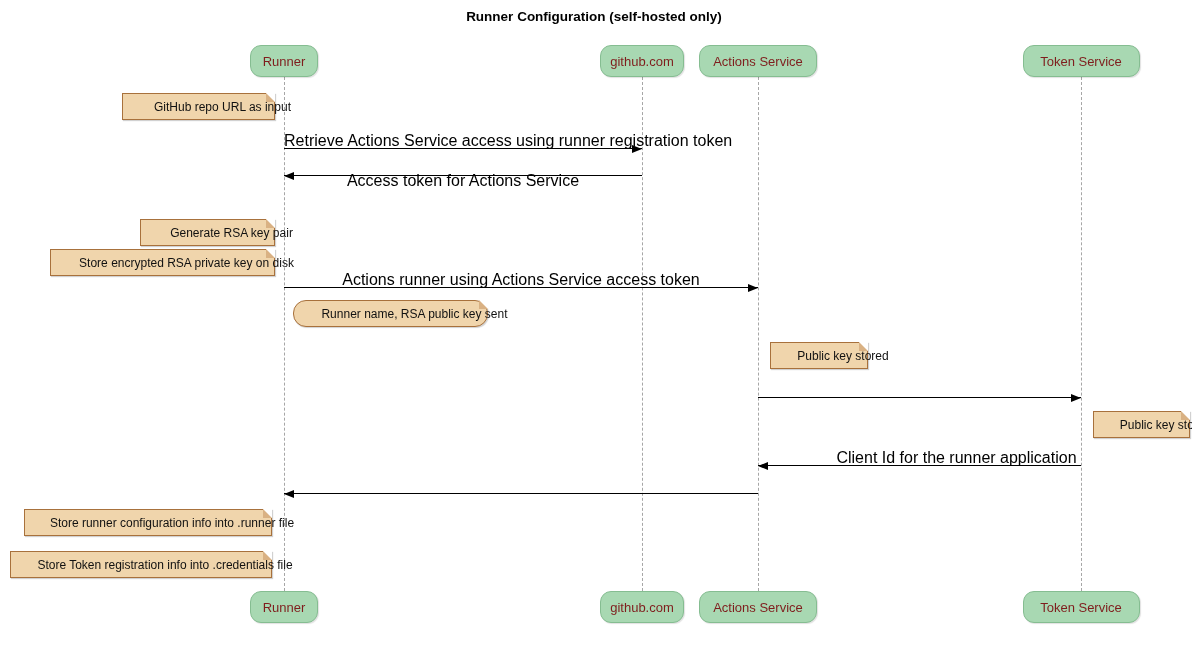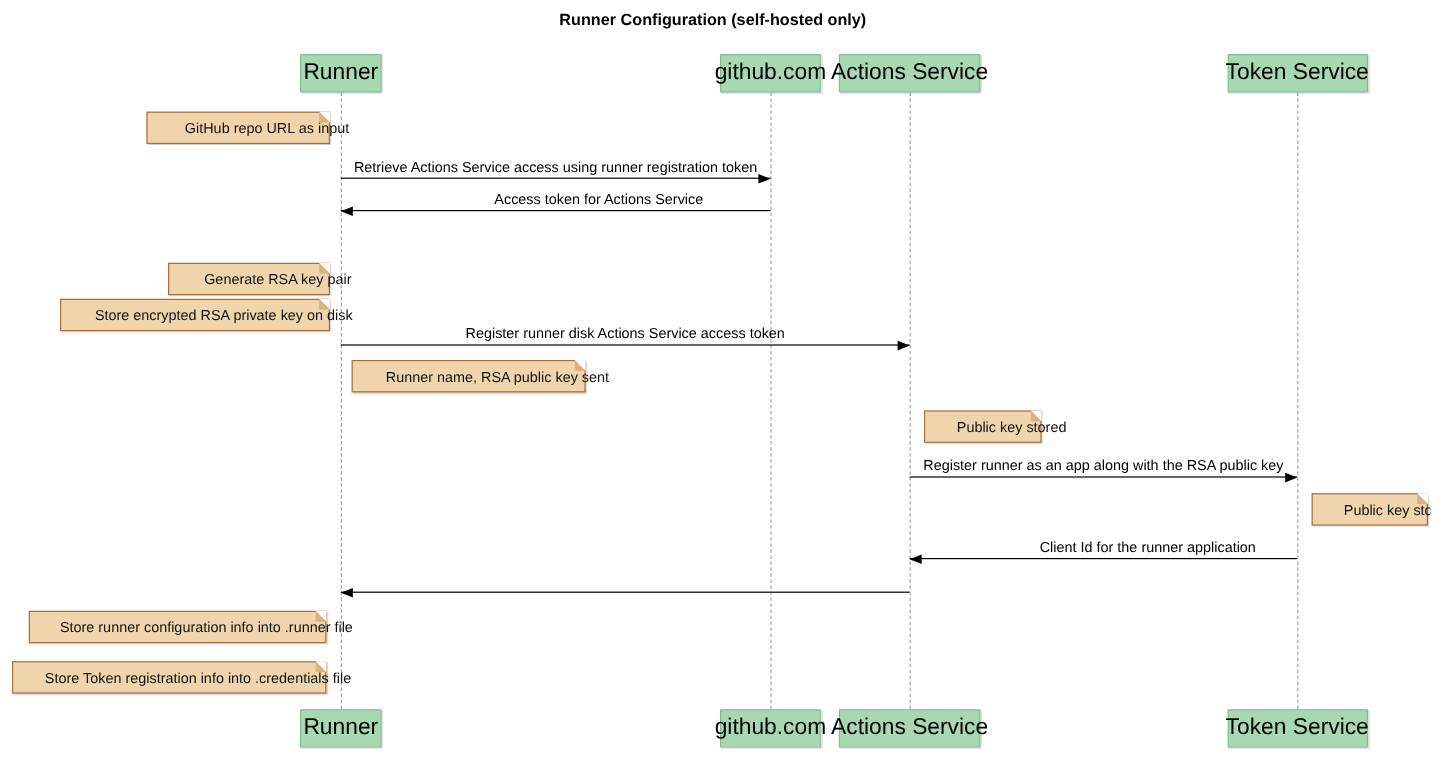--- a/index.html
+++ b/index.html
@@ -23,26 +23,26 @@
     text-align: center;
     font-size: 13.5px;
     font-weight: bold;
     color: #000000;
   }
   .participant {
     position: absolute;
     box-sizing: border-box;
     background: var(--participant-fill);
     border: 1.5px solid var(--participant-border);
-    border-radius: 1px;
+    border-radius: 11px;
     display: flex;
     align-items: center;
     justify-content: center;
-    font-size: 19px;
-    color: #000000;
+    font-size: 13px;
+    color: #7f1d1d;
     white-space: nowrap;
     box-shadow: 1px 1px 1px rgba(0,0,0,0.12);
   }
   .lifeline {
     position: absolute;
     width: 0;
     border-left: 1px dashed var(--lifeline);
   }
   .msg-line {
     position: absolute;
@@ -54,21 +54,21 @@
     width: 0;
     height: 0;
     border-top: 4px solid transparent;
     border-bottom: 4px solid transparent;
   }
   .msg-arrowhead.right { border-left: 10px solid var(--arrow); }
   .msg-arrowhead.left  { border-right: 10px solid var(--arrow); }
   .msg-label {
     position: absolute;
     text-align: center;
-    font-size: 12px;
+    font-size: 16px;
     color: #000000;
     white-space: nowrap;
   }
   .note {
     position: absolute;
     box-sizing: border-box;
     background: var(--note-fill);
     border: 1px solid var(--note-border);
     display: flex;
     align-items: center;
@@ -106,33 +106,32 @@
     <div class="participant" style="left: 699px; top: 45px; width: 118px; height: 32px;">Actions Service</div>
     <div class="participant" style="left: 699px; top: 591px; width: 118px; height: 32px;">Actions Service</div>
     <div class="lifeline" style="left: 1080.5px; top: 77px; height: 514px;"></div>
     <div class="participant" style="left: 1022.5px; top: 45px; width: 117px; height: 32px;">Token Service</div>
     <div class="participant" style="left: 1022.5px; top: 591px; width: 117px; height: 32px;">Token Service</div>
     <div class="msg-line" style="left: 284px; top: 148px; width: 358px;"></div>
     <div class="msg-arrowhead right" style="left: 632px; top: 144.5px;"></div>
     <div class="msg-label" style="left: 284px; width: 358px; top: 132px;">Retrieve Actions Service access using runner registration token</div>
     <div class="msg-line" style="left: 284px; top: 175px; width: 358px;"></div>
     <div class="msg-arrowhead left" style="left: 284px; top: 171.5px;"></div>
-    <div class="msg-label" style="left: 284px; width: 358px; top: 159px; margin-left: 36px;">Access token for Actions Service</div>
+    <div class="msg-label" style="left: 284px; width: 358px; top: 172px;">Access token for Actions Service</div>
     <div class="msg-line" style="left: 284px; top: 287px; width: 474px;"></div>
     <div class="msg-arrowhead right" style="left: 748px; top: 283.5px;"></div>
-    <div class="msg-label" style="left: 284px; width: 474px; top: 271px;">Register runner disk Actions Service access token</div>
+    <div class="msg-label" style="left: 284px; width: 474px; top: 271px;">Actions runner using Actions Service access token</div>
     <div class="msg-line" style="left: 758px; top: 397px; width: 323px;"></div>
     <div class="msg-arrowhead right" style="left: 1071px; top: 393.5px;"></div>
-    <div class="msg-label" style="left: 758px; width: 323px; top: 381px;">Register runner as an app along with the RSA public key</div>
     <div class="msg-line" style="left: 758px; top: 465px; width: 323px;"></div>
     <div class="msg-arrowhead left" style="left: 758px; top: 461.5px;"></div>
     <div class="msg-label" style="left: 758px; width: 323px; top: 449px; padding-left: 37px;">Client Id for the runner application</div>
     <div class="msg-line" style="left: 284px; top: 493px; width: 474px;"></div>
     <div class="msg-arrowhead left" style="left: 284px; top: 489.5px;"></div>
     <div class="note" style="left: 122px; top: 93px; width: 153px; height: 27px;">GitHub repo URL as input</div>
     <div class="note" style="left: 140px; top: 189px; width: 135px; height: 27px; margin-top: 30px;">Generate RSA key pair</div>
     <div class="note" style="left: 50px; top: 249px; width: 225px; height: 27px;">Store encrypted RSA private key on disk</div>
-    <div class="note" style="left: 293px; top: 300px; width: 195px; height: 27px;">Runner name, RSA public key sent</div>
+    <div class="note" style="left: 293px; top: 300px; width: 195px; height: 27px; border-radius: 13px;">Runner name, RSA public key sent</div>
     <div class="note" style="left: 770px; top: 342px; width: 98px; height: 27px;">Public key stored</div>
     <div class="note" style="left: 1093px; top: 411px; width: 97px; height: 27px;">Public key stored</div>
     <div class="note" style="left: 10px; top: 551px; width: 262px; height: 27px;">Store Token registration info into .credentials file</div>
     <div class="note" style="left: 24px; top: 509px; width: 248px; height: 27px;">Store runner configuration info into .runner file</div>
   </div>
 
 </body></html>

